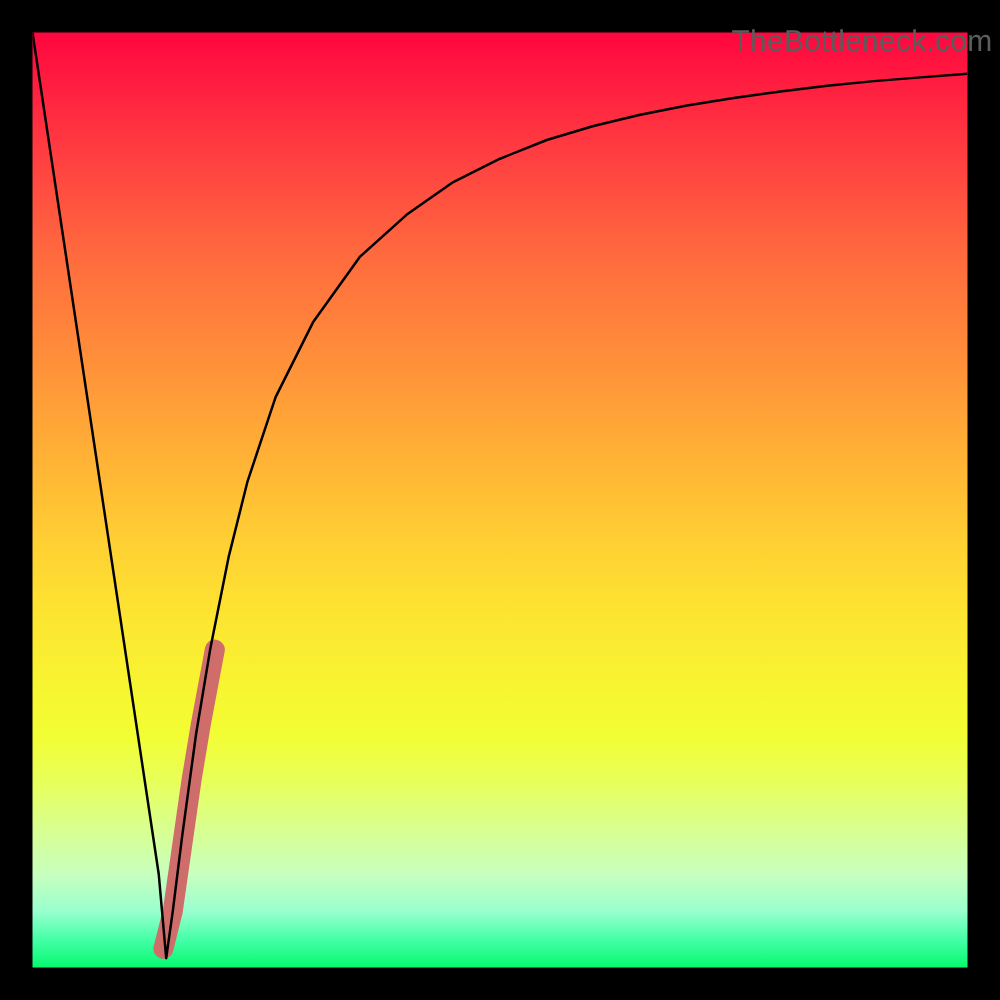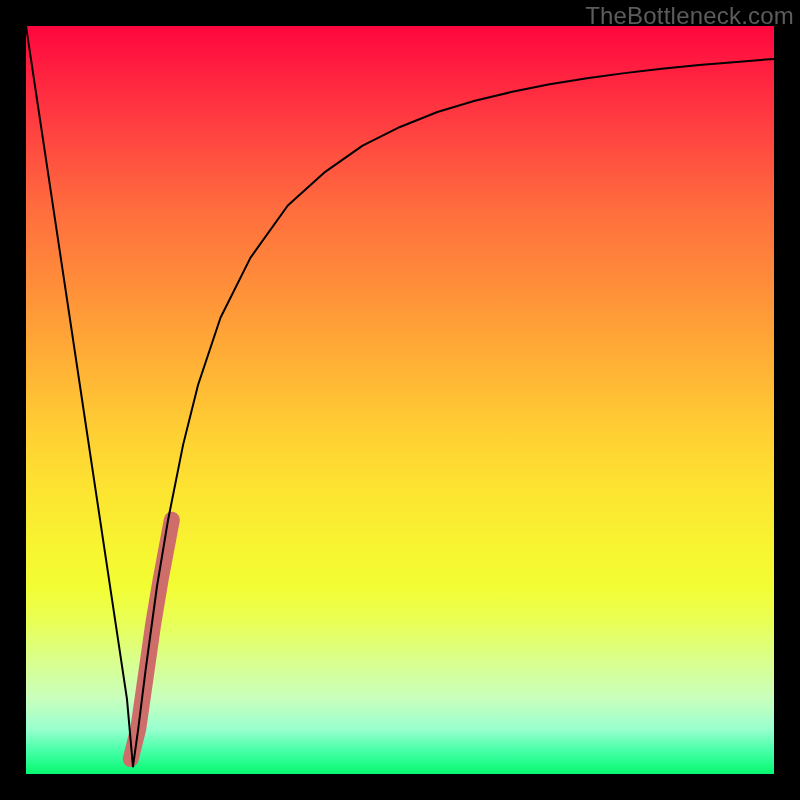--- a/index.html
+++ b/index.html
@@ -12,21 +12,21 @@
     font-family: Arial, Helvetica, sans-serif;
   }
   .outer {
     position: relative;
     width: 800px;
     height: 800px;
     background: #000;
   }
   .watermark {
     position: absolute;
-    top: 2px;
+    top: 20px;
     right: 6px;
     color: #5c5c5c;
     font-size: 24px;
     font-weight: 400;
     z-index: 10;
     letter-spacing: 0.2px;
   }
   .plot {
     position: absolute;
     left: 26px;

